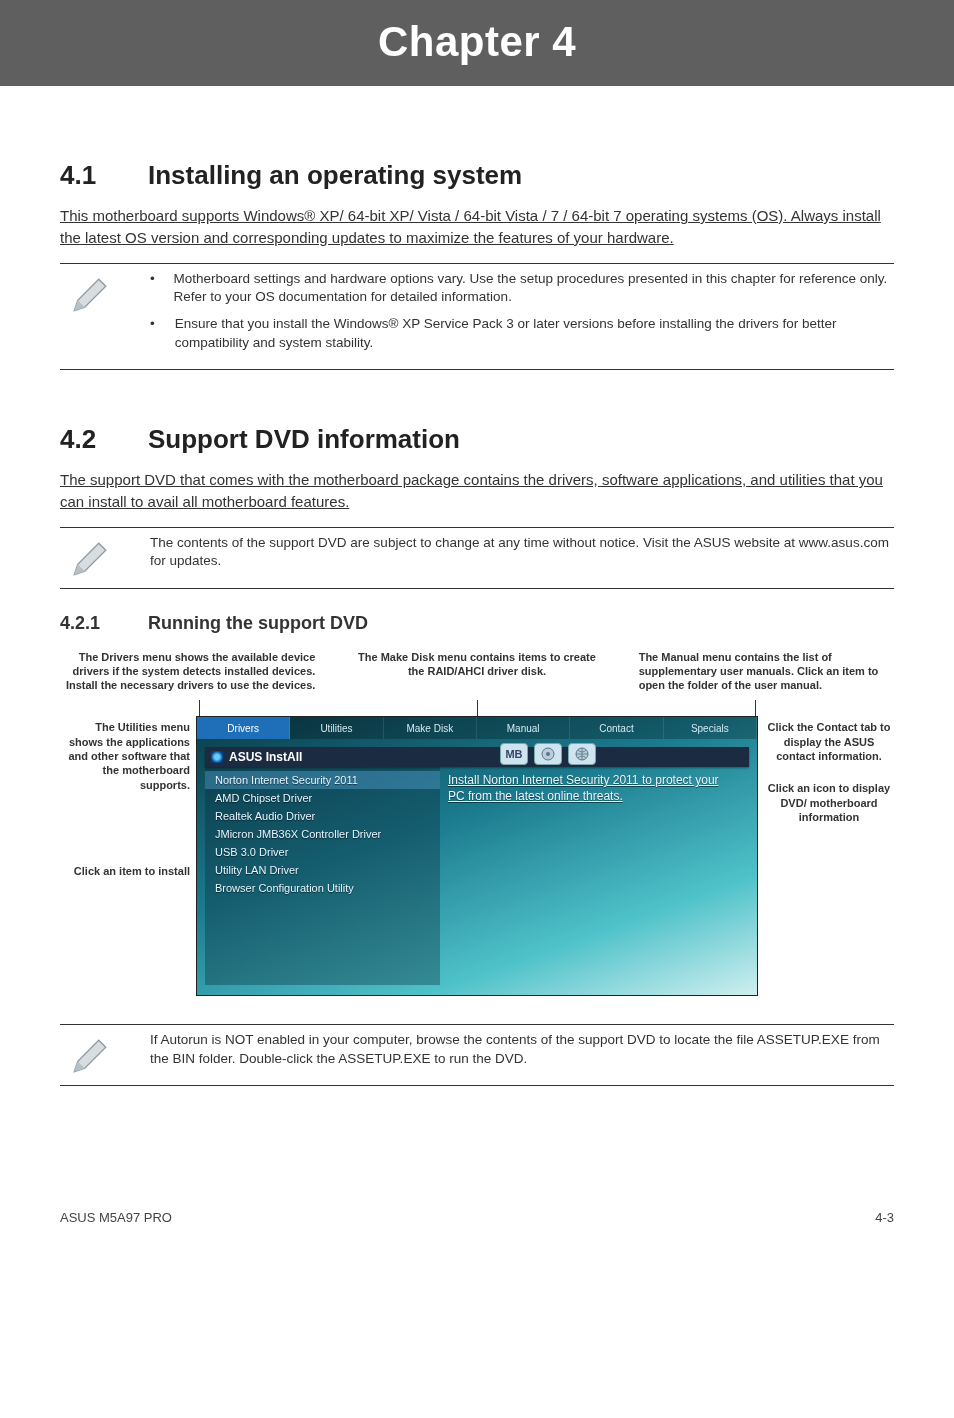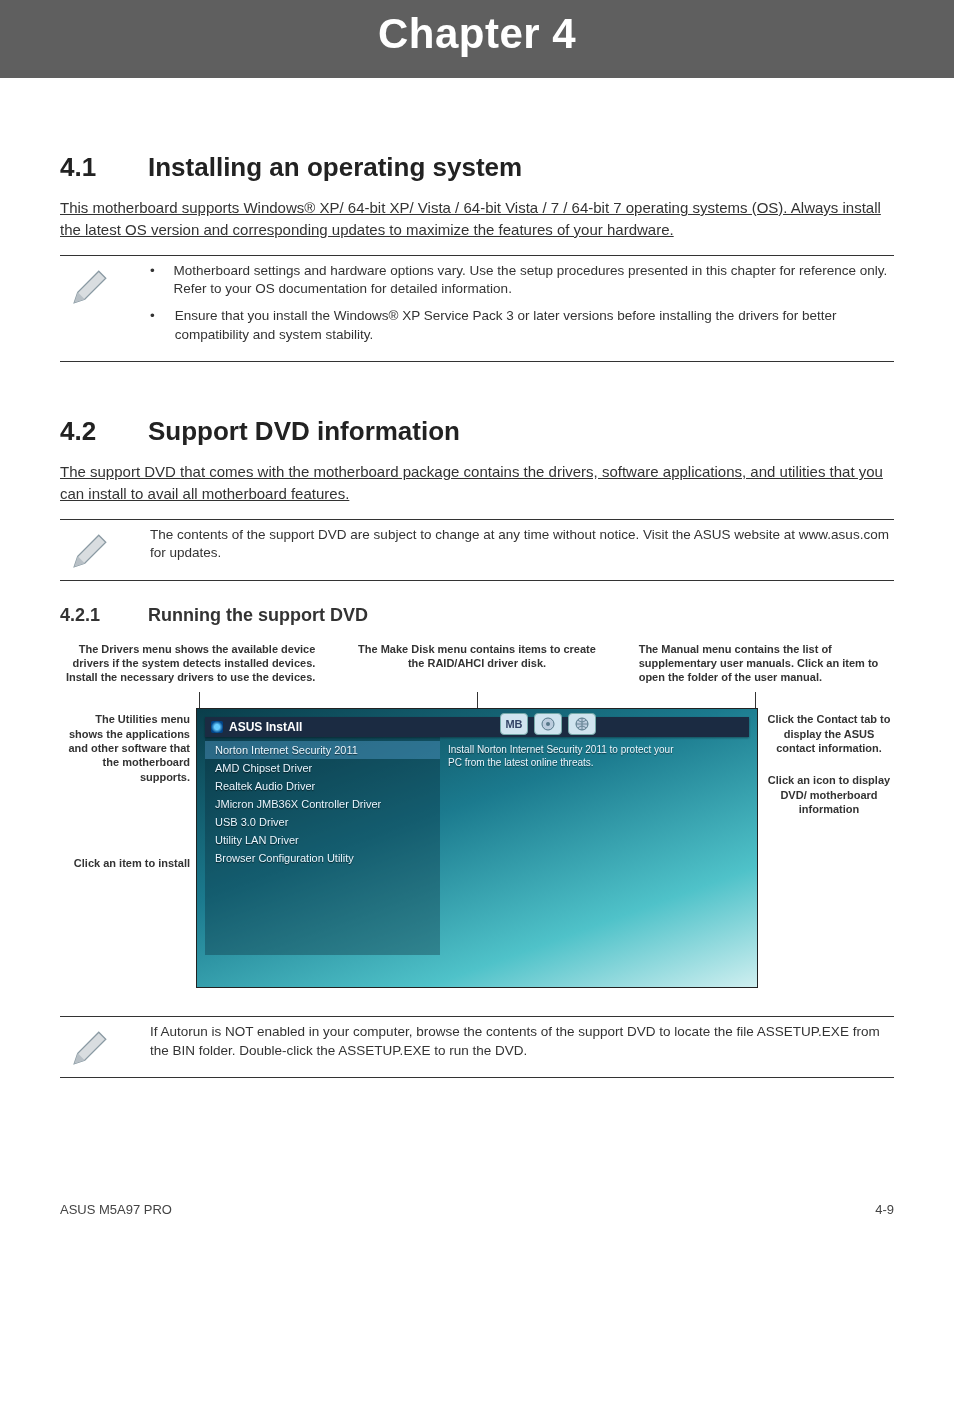--- a/index.html
+++ b/index.html
@@ -9,21 +9,21 @@
     width: 954px;
     margin: 0 auto;
     color: #333;
   }
   .chapter-banner {
     background: #5f5f5f;
     color: #fff;
     text-align: center;
     font-size: 42px;
     font-weight: bold;
-    padding: 10px 0 20px 0;
+    padding: 18px 0 20px 0;
     letter-spacing: 0.5px;
   }
   .content { padding: 20px 60px 40px 60px; }
   h2.section-title {
     font-size: 26px;
     margin: 32px 0 14px 0;
     color: #222;
     font-weight: bold;
   }
   .section-num { display: inline-block; width: 88px; margin-top: 22px; }
@@ -153,24 +153,25 @@
   }
   .mb-badge .b {
     width: 28px; height: 22px;
     border-radius: 4px;
     background: #d0e4ef;
     border: 1px solid #7aa;
     display: flex; align-items: center; justify-content: center;
     font-size: 11px; font-weight: bold; color: #346;
   }
   .dvd-desc {
-    font-size: 10px;
+    font-size: 12px;
     color: #eaf7ff;
     line-height: 1.3;
     text-shadow: 0 1px 1px rgba(0,0,0,0.5);
+    text-decoration: underline;
   }
 
   
   .top-leaders { display:flex; height:16px; }
   .top-leaders div { flex:1; display:flex; justify-content:center; }
   .top-leaders div span { width:1px; background:#333; height:16px; }
 
   .footer-row {
     display: flex;
     justify-content: space-between;
@@ -249,20 +250,28 @@
         </div>
     </div>
 
     <div class="diagram-row">
       <div class="left-callouts">
         <div class="lc1">The Utilities menu shows the applications and other software that the motherboard supports.</div>
         <div class="lc2">Click an item to install</div>
       </div>
 
       <div class="dvd-window">
+        <div class="dvd-tabs">
+          <div class="active">Drivers</div>
+          <div>Utilities</div>
+          <div>Make Disk</div>
+          <div>Manual</div>
+          <div>Contact</div>
+          <div>Specials</div>
+        </div>
         <div class="install-bar">ASUS InstAll</div>
         <div class="dvd-body">
           <div class="driver-list">
             <div class="dl-item hl">Norton Internet Security 2011</div>
             <div class="dl-item">AMD Chipset Driver</div>
             <div class="dl-item">Realtek Audio Driver</div>
             <div class="dl-item">JMicron JMB36X Controller Driver</div>
             <div class="dl-item">USB 3.0 Driver</div>
             <div class="dl-item">Utility LAN Driver</div>
             <div class="dl-item">Browser Configuration Utility</div>
@@ -305,14 +314,14 @@
           <path d="M6 42 L10 30 L18 38 Z" fill="#b8c0c6"></path>
         </svg>
     </div>
     <div class="note-body">If Autorun is NOT enabled in your computer, browse the contents of the support DVD to locate the file ASSETUP.EXE from the BIN folder. Double-click the ASSETUP.EXE to run the DVD.</div>
   </div>
 
 </div>
 
 <div class="footer-row">
   <span>ASUS M5A97 PRO</span>
-  <span>4-9</span>
+  <span>4-3</span>
 </div>
 
 </body></html>

